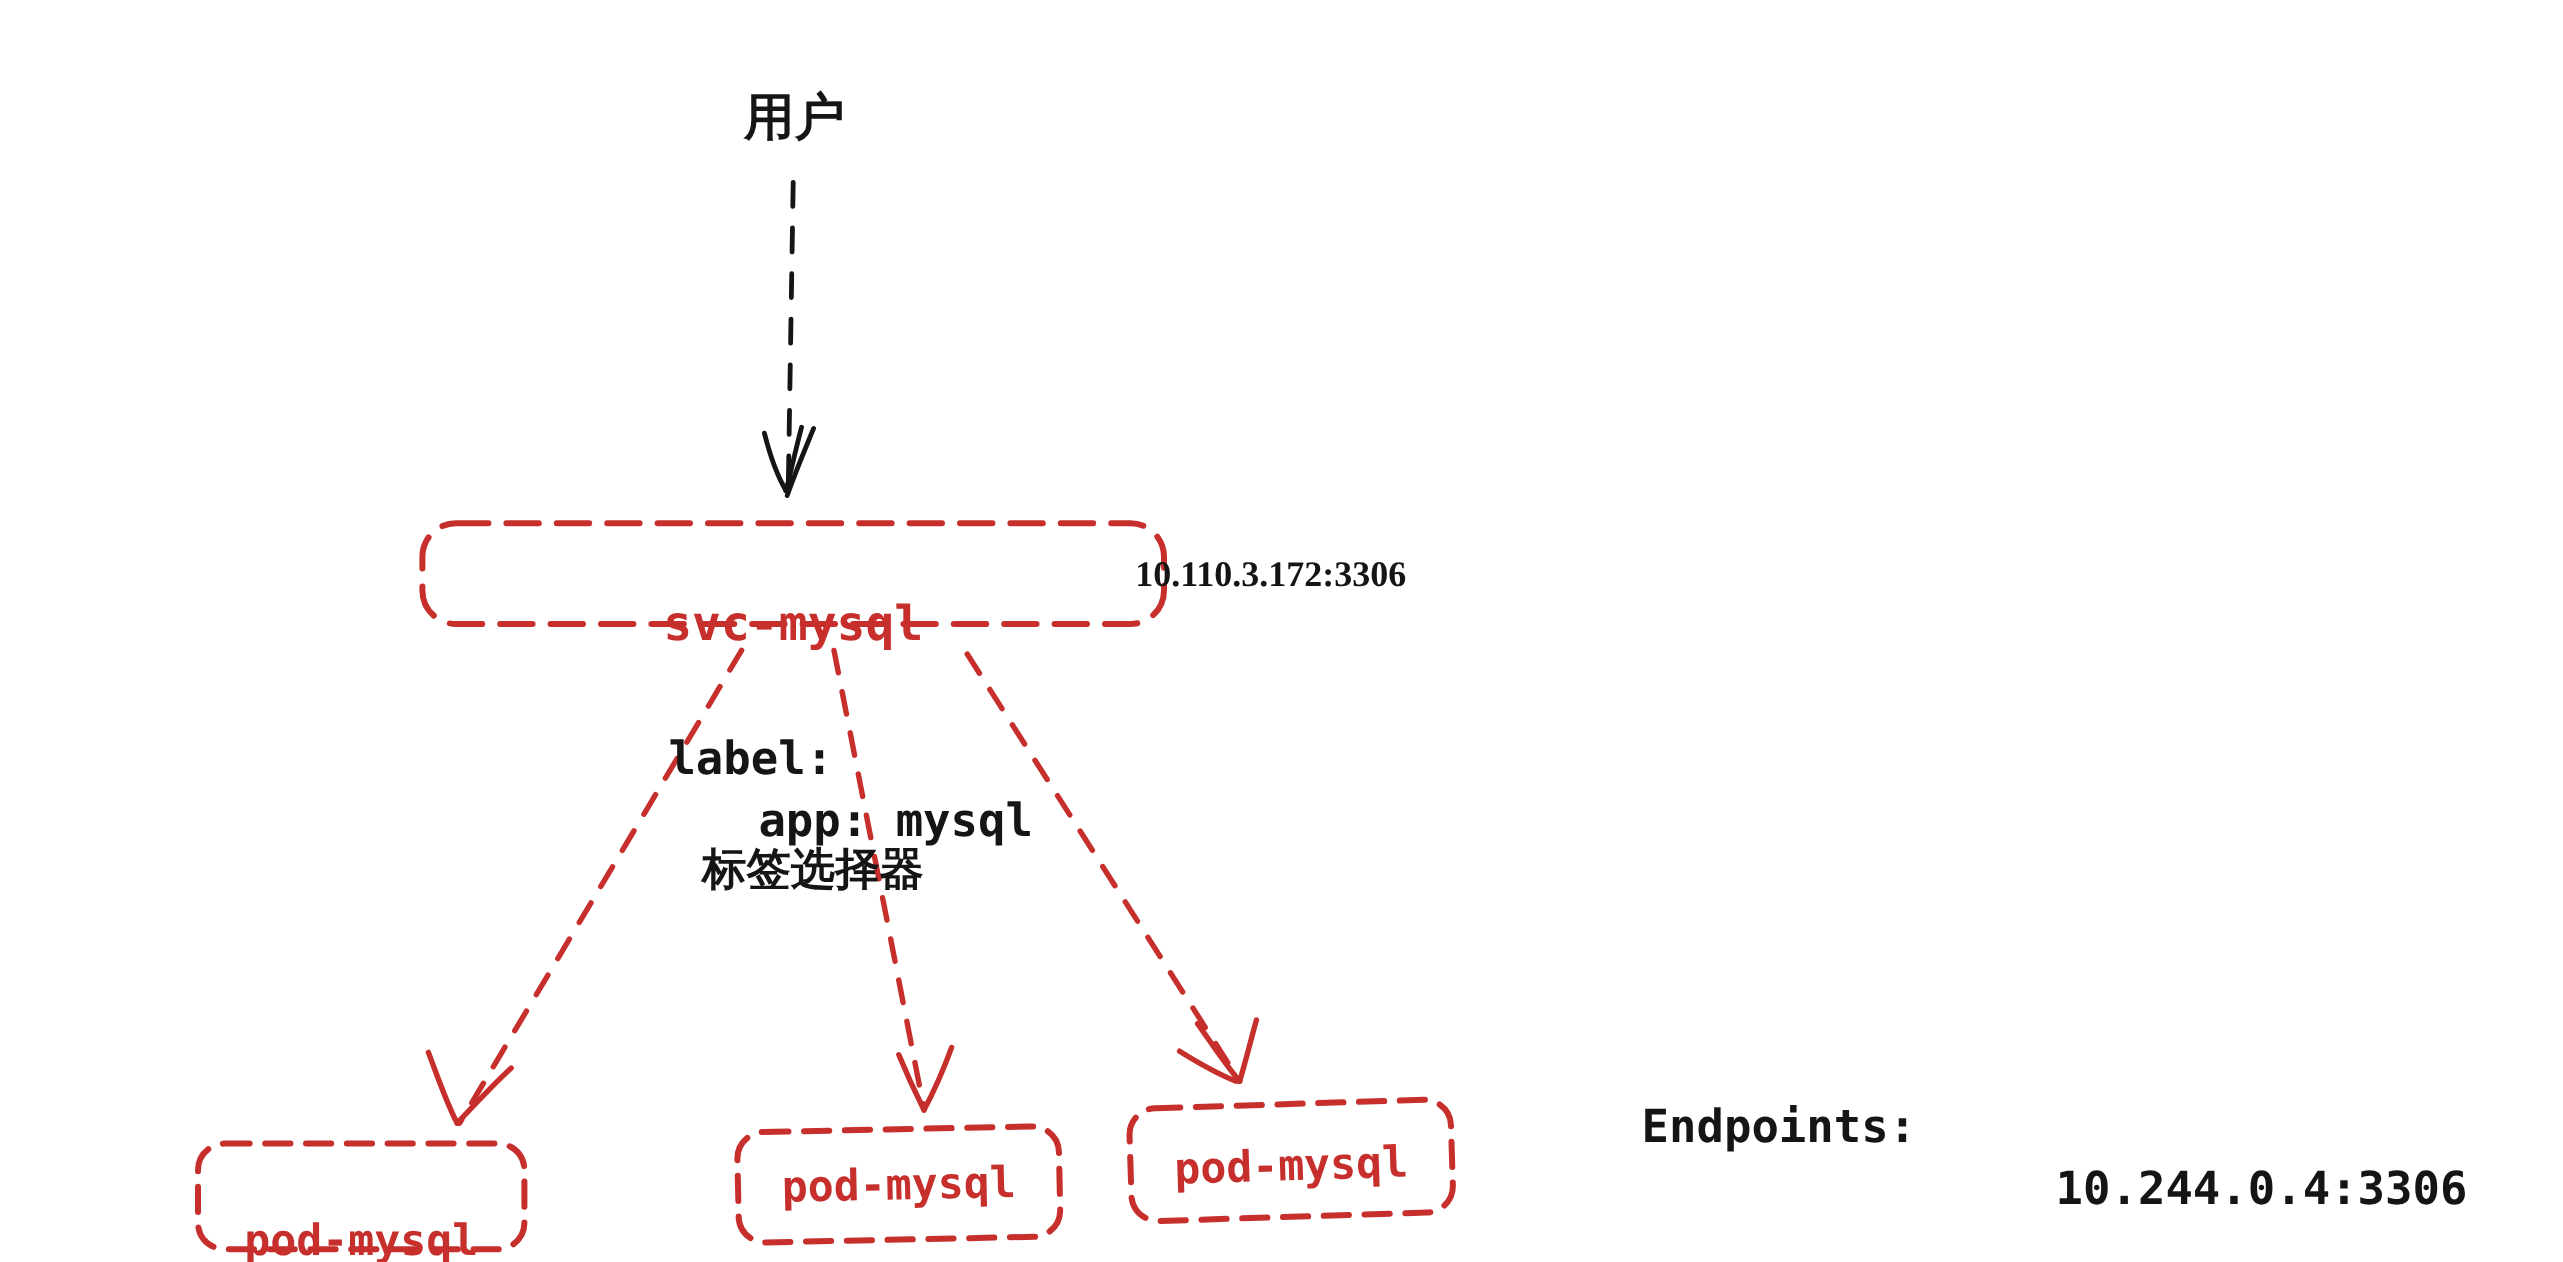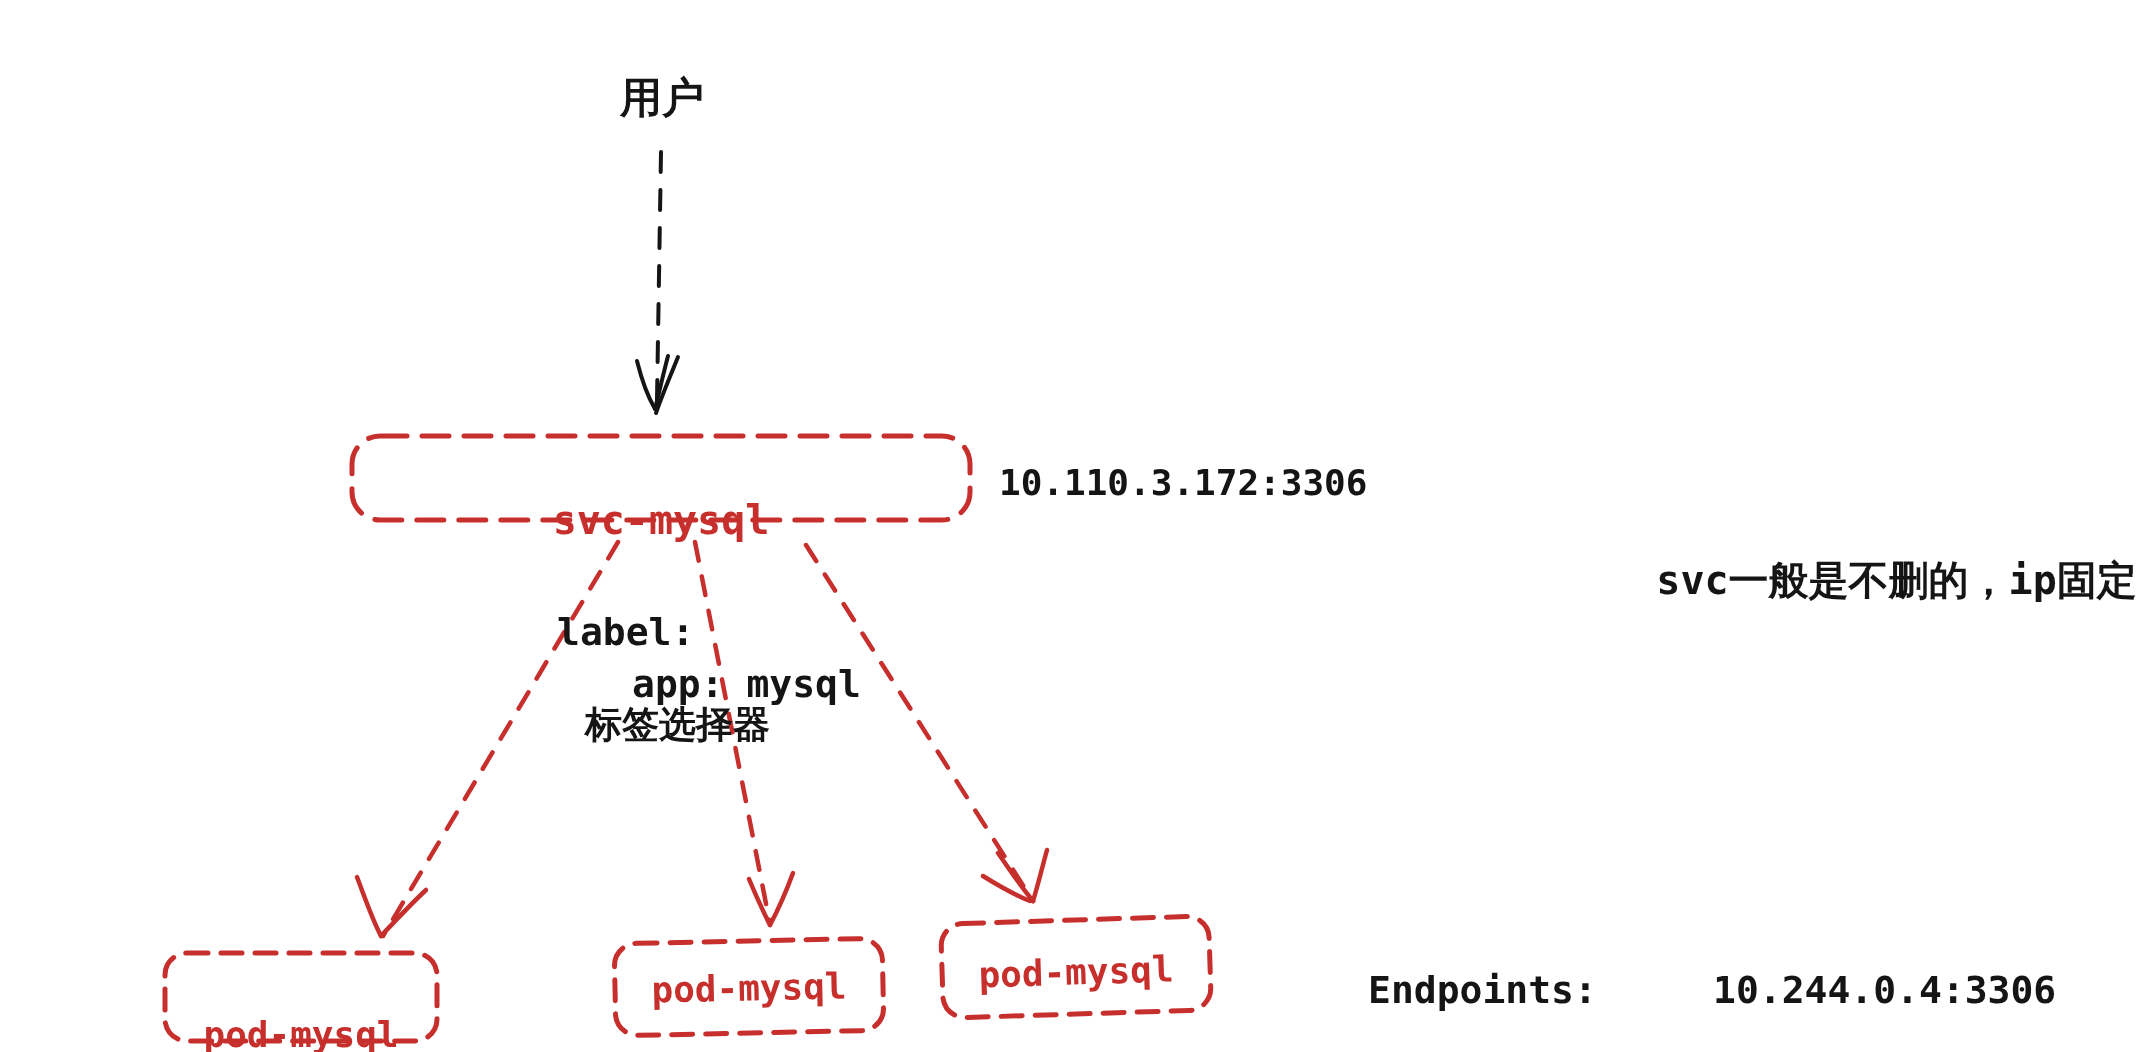--- a/index.html
+++ b/index.html
@@ -22,31 +22,31 @@
 
   
   .t{position:absolute;white-space:pre;color:var(--ink,#151515);}
   .mono{font-family:"DejaVu Sans Mono","Liberation Mono",monospace;font-weight:700;}
   .cjk{font-family:"DejaVu Sans","Liberation Sans",sans-serif;font-weight:600;}
   .red-text{color:var(--red,#c62f2c);}
   .center{transform:translate(-50%,-50%);margin-top:36px;}
 
   .user-label{left:620px;top:70px;font-size:42px;}
   .svc-label{left:661px;top:484px;font-size:40px;}
-  .cluster-ip{left:999px;top:462px;font-size:36px;}
+  .cluster-ip{left:946px;top:462px;font-size:30px;font-family:Liberation Serif, serif;}
   .note{left:1560px;top:438px;font-size:40px;line-height:57px;
         font-family:"DejaVu Sans Mono","DejaVu Sans","Liberation Mono",monospace;font-weight:600;}
   .sel-1{left:557px;top:610px;font-size:38px;text-align:center;}
   .sel-2{left:632px;top:662px;font-size:38px;}
   .sel-3{left:585px;top:700px;font-size:37px;}
   .pod-label{font-size:36px;}
   .pod-1-label{left:301px;top:998px;}
   .pod-2-label{left:749px;top:988px;transform:translate(-50%,-50%) rotate(-1.2deg);}
   .pod-3-label{left:1076px;top:972px;transform:translate(-50%,-50%) rotate(-1.8deg);}
-  .ep-label{left:1368px;top:968px;font-size:38px;}
+  .ep-label{left:1368px;top:917px;font-size:38px;}
   .ep-value{left:1713px;top:968px;font-size:38px;}
 </style>
 </head>
 <body>
 
 <div class="canvas">
 
   <svg class="layer" viewBox="0 0 2136 1052">
 
     <path d="M 661,152 L 657,400" class="s-ink dash-ink"></path>
@@ -73,21 +73,21 @@
     <rect x="615" y="941" width="268" height="92" rx="22" class="s-red dash-pod" transform="rotate(-1.2 749 987)"></rect>
     <rect x="942" y="920" width="268" height="94" rx="22" class="s-red dash-pod" transform="rotate(-1.8 1076 967)"></rect>
   </svg>
 
   <div class="t cjk user-label">用户</div>
 
   <div class="t mono red-text svc-label center">svc-mysql</div>
   <div class="t mono cluster-ip">10.110.3.172:3306</div>
 
   <div class="t note"><br>
-    <span>svc一般是不删的，ip固定</span></div>
+    </div>
 
   <div class="t mono sel-1">label:</div>
   <div class="t cjk sel-3">标签选择器</div>
   <div class="t mono sel-2">app: mysql</div>
 
   <div class="t mono red-text pod-label pod-1-label center">pod-mysql</div>
   <div class="t mono red-text pod-label pod-2-label">pod-mysql</div>
   <div class="t mono red-text pod-label pod-3-label">pod-mysql</div>
 
   <div class="t mono ep-label">Endpoints:</div>

